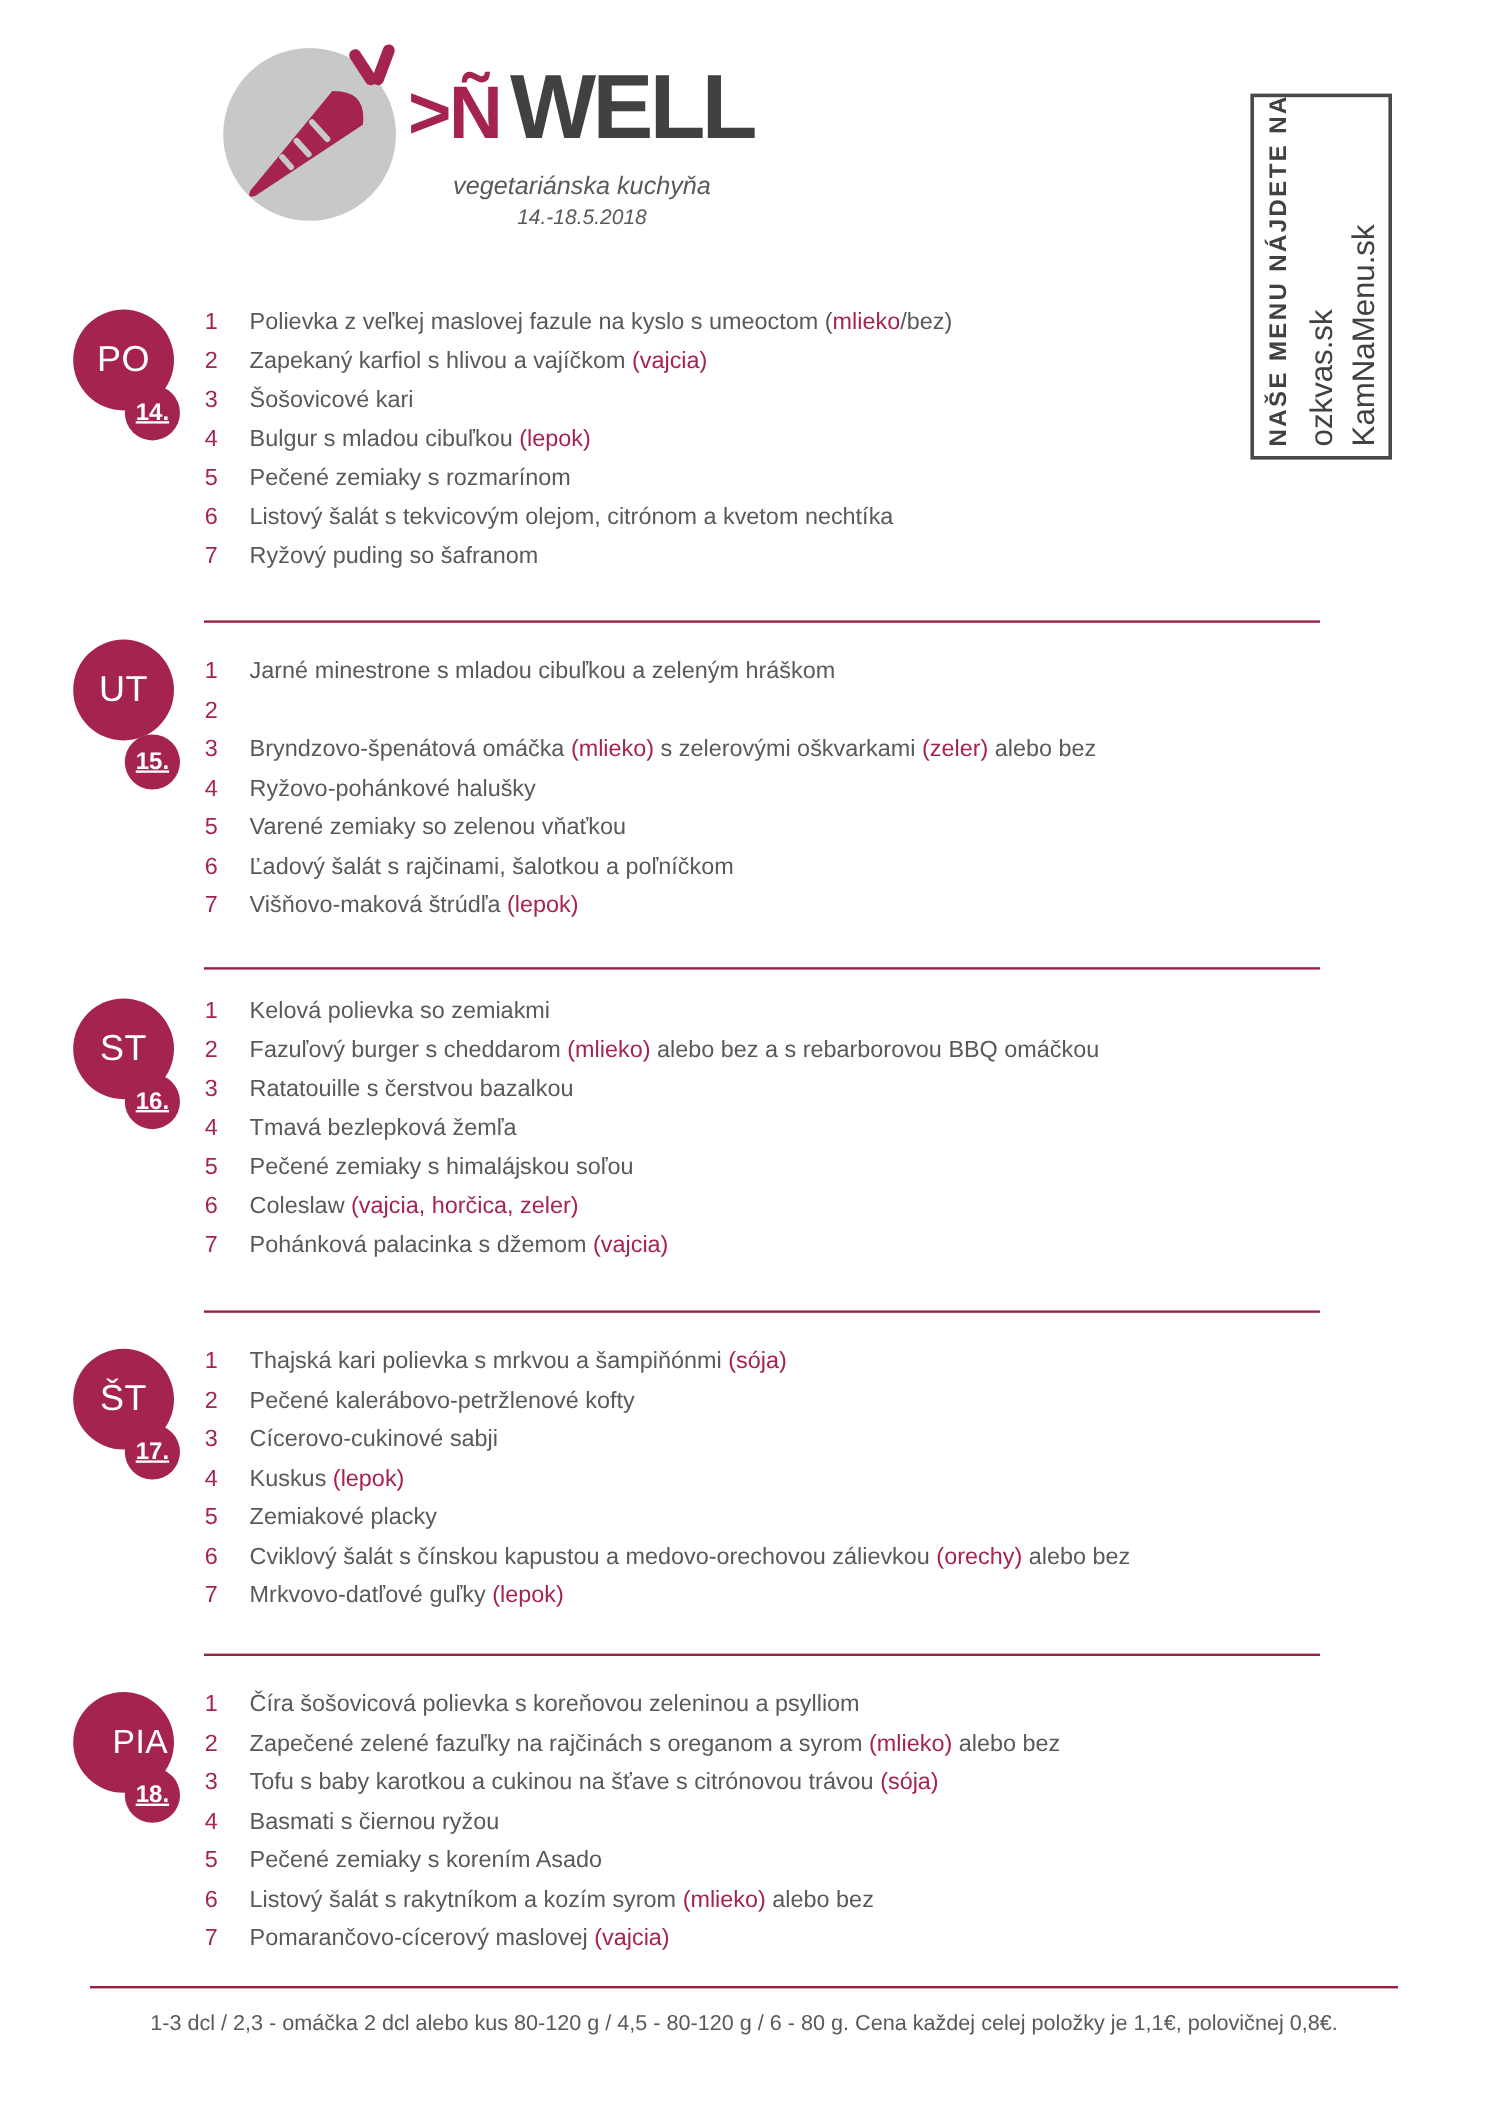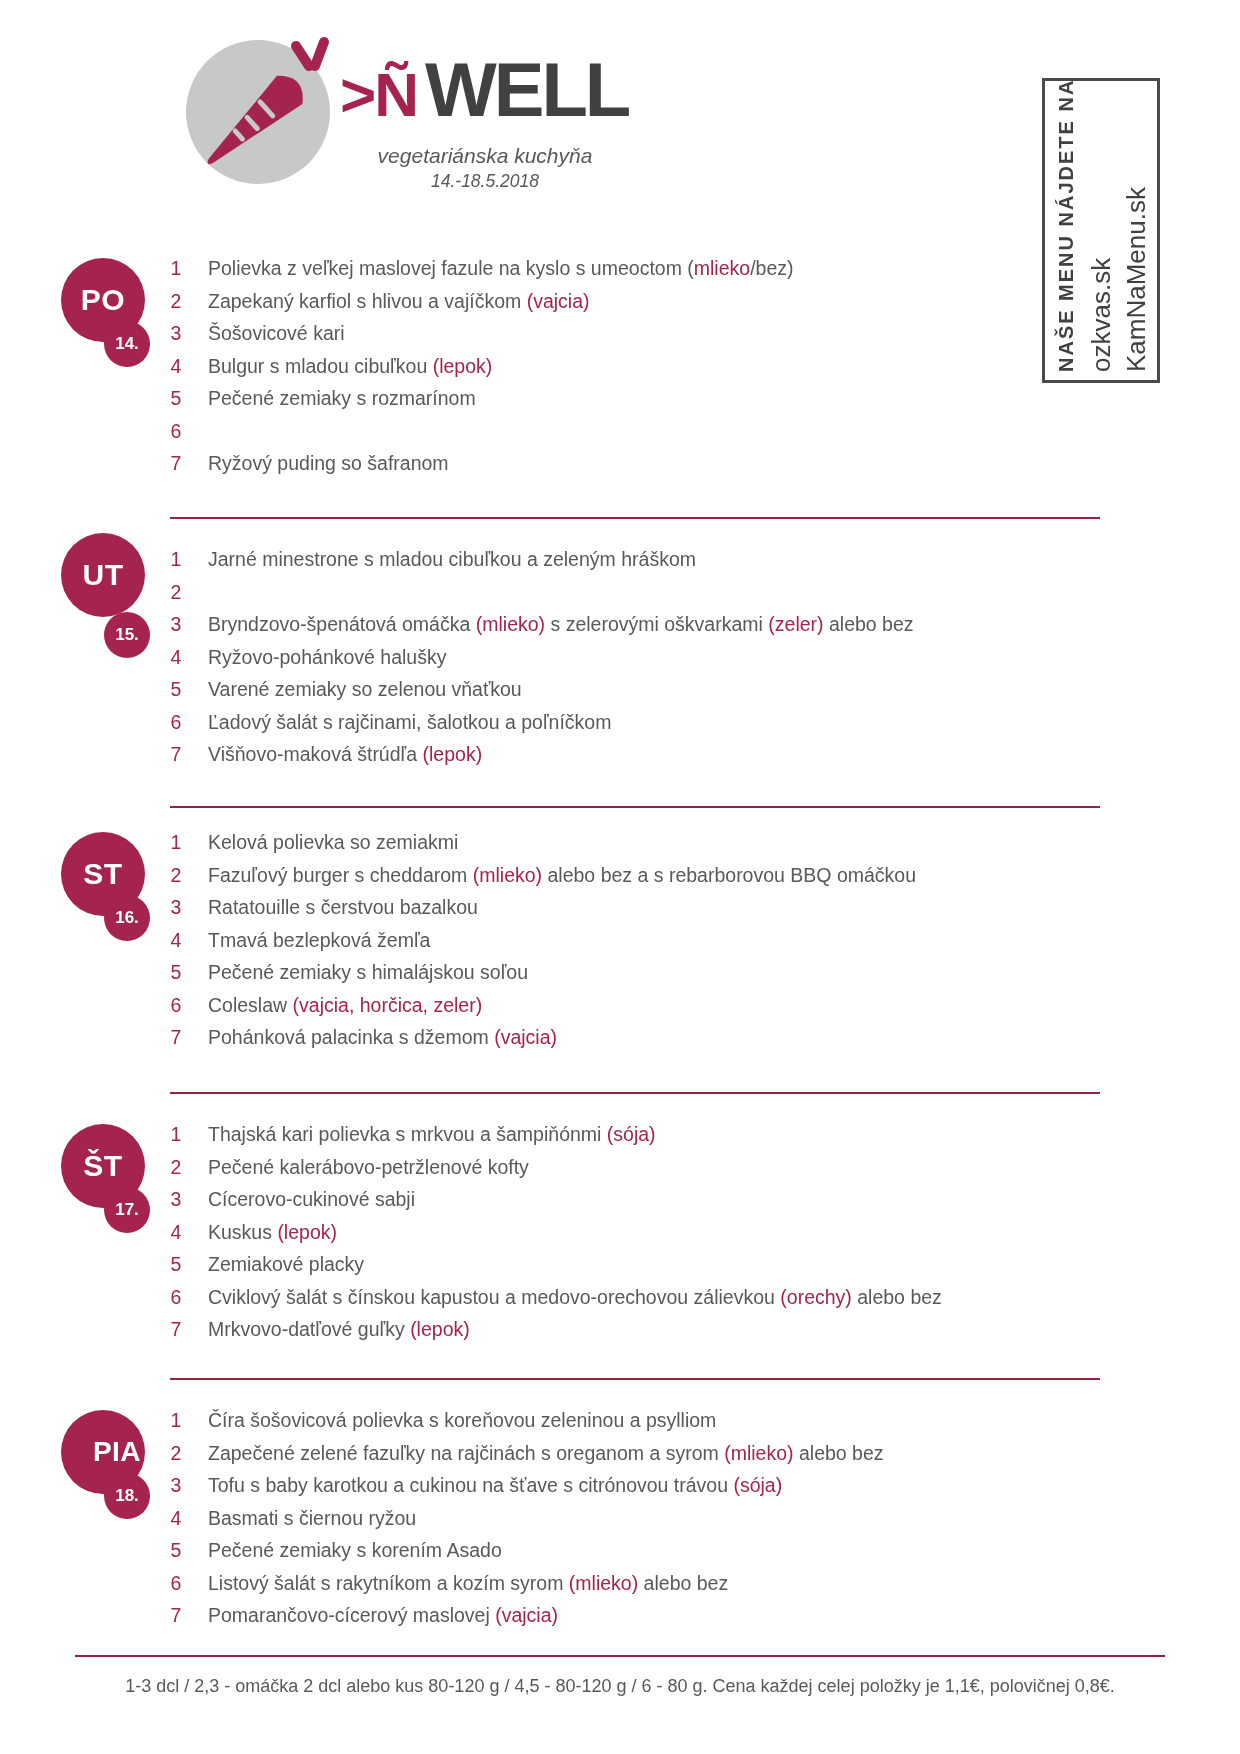--- a/index.html
+++ b/index.html
@@ -24,25 +24,25 @@
   .vbox-inner{position:absolute;left:0;top:0;width:299px;height:112px;
               transform:translateY(299px) rotate(-90deg);transform-origin:0 0;
               display:flex;flex-direction:column;justify-content:center;
               padding:2px 8px;box-sizing:border-box;}
   .vbox-head{font-weight:bold;font-size:20px;letter-spacing:2px;color:var(--dark);line-height:36px;white-space:nowrap;}
   .vbox-link{font-size:26px;color:var(--dark);line-height:35px;white-space:nowrap;}
 
   
   .badge-big{left:61px;width:84px;height:84px;border-radius:50%;background:var(--accent);
              display:flex;align-items:center;justify-content:center;}
-  .badge-big span{color:#fff;font-weight:bold;font-size:30px;letter-spacing:0.5px;}
+  .badge-big span{color:#fff;font-weight:normal;font-size:30px;letter-spacing:0.5px;}
   .badge-big.wide span{font-size:28px;margin-left:28px;}
   .badge-small{left:104px;width:46px;height:46px;border-radius:50%;background:var(--accent);
              display:flex;align-items:center;justify-content:center;}
-  .badge-small span{color:#fff;font-weight:bold;font-size:17px;}
+  .badge-small span{color:#fff;font-weight:bold;font-size:20px;text-decoration:underline;}
 
   
   .row{left:161px;height:33px;display:flex;align-items:center;white-space:nowrap;}
   .num{display:inline-block;width:30px;text-align:center;color:var(--accent);font-size:19.5px;}
   .txt{margin-left:17px;color:var(--text);font-size:19.5px;}
   .txt .accent{color:var(--accent);}
 
   .hdiv{left:170px;width:930px;height:2px;background:var(--divider);}
   .footer-divider{left:75px;top:1655px;width:1090px;height:2px;background:var(--divider);}
   .footer{left:50px;top:1676px;width:1140px;text-align:center;font-size:18px;color:var(--text);}
@@ -103,20 +103,21 @@
     <div class="row abs" style="top: 349.5px;">
       <span class="num">4</span>
       <span class="txt"><span>Bulgur s mladou cibuľkou </span><span class="accent">(lepok)</span></span>
     </div>
     <div class="row abs" style="top: 382px;">
       <span class="num">5</span>
       <span class="txt"><span>Pečené zemiaky s rozmarínom</span></span>
     </div>
     <div class="row abs" style="top: 414.5px;">
       <span class="num">6</span>
+      <span class="txt"><span>Listový šalát s tekvicovým olejom, citrónom a kvetom nechtíka</span></span>
     </div>
     <div class="row abs" style="top: 447px;">
       <span class="num">7</span>
       <span class="txt"><span>Ryžový puding so šafranom</span></span>
     </div>
     <div class="hdiv abs" style="top: 517px;"></div>
     <div class="badge-big abs" style="top: 533px;">
       <span>UT</span>
     </div>
     <div class="badge-small abs" style="top: 612px;">

